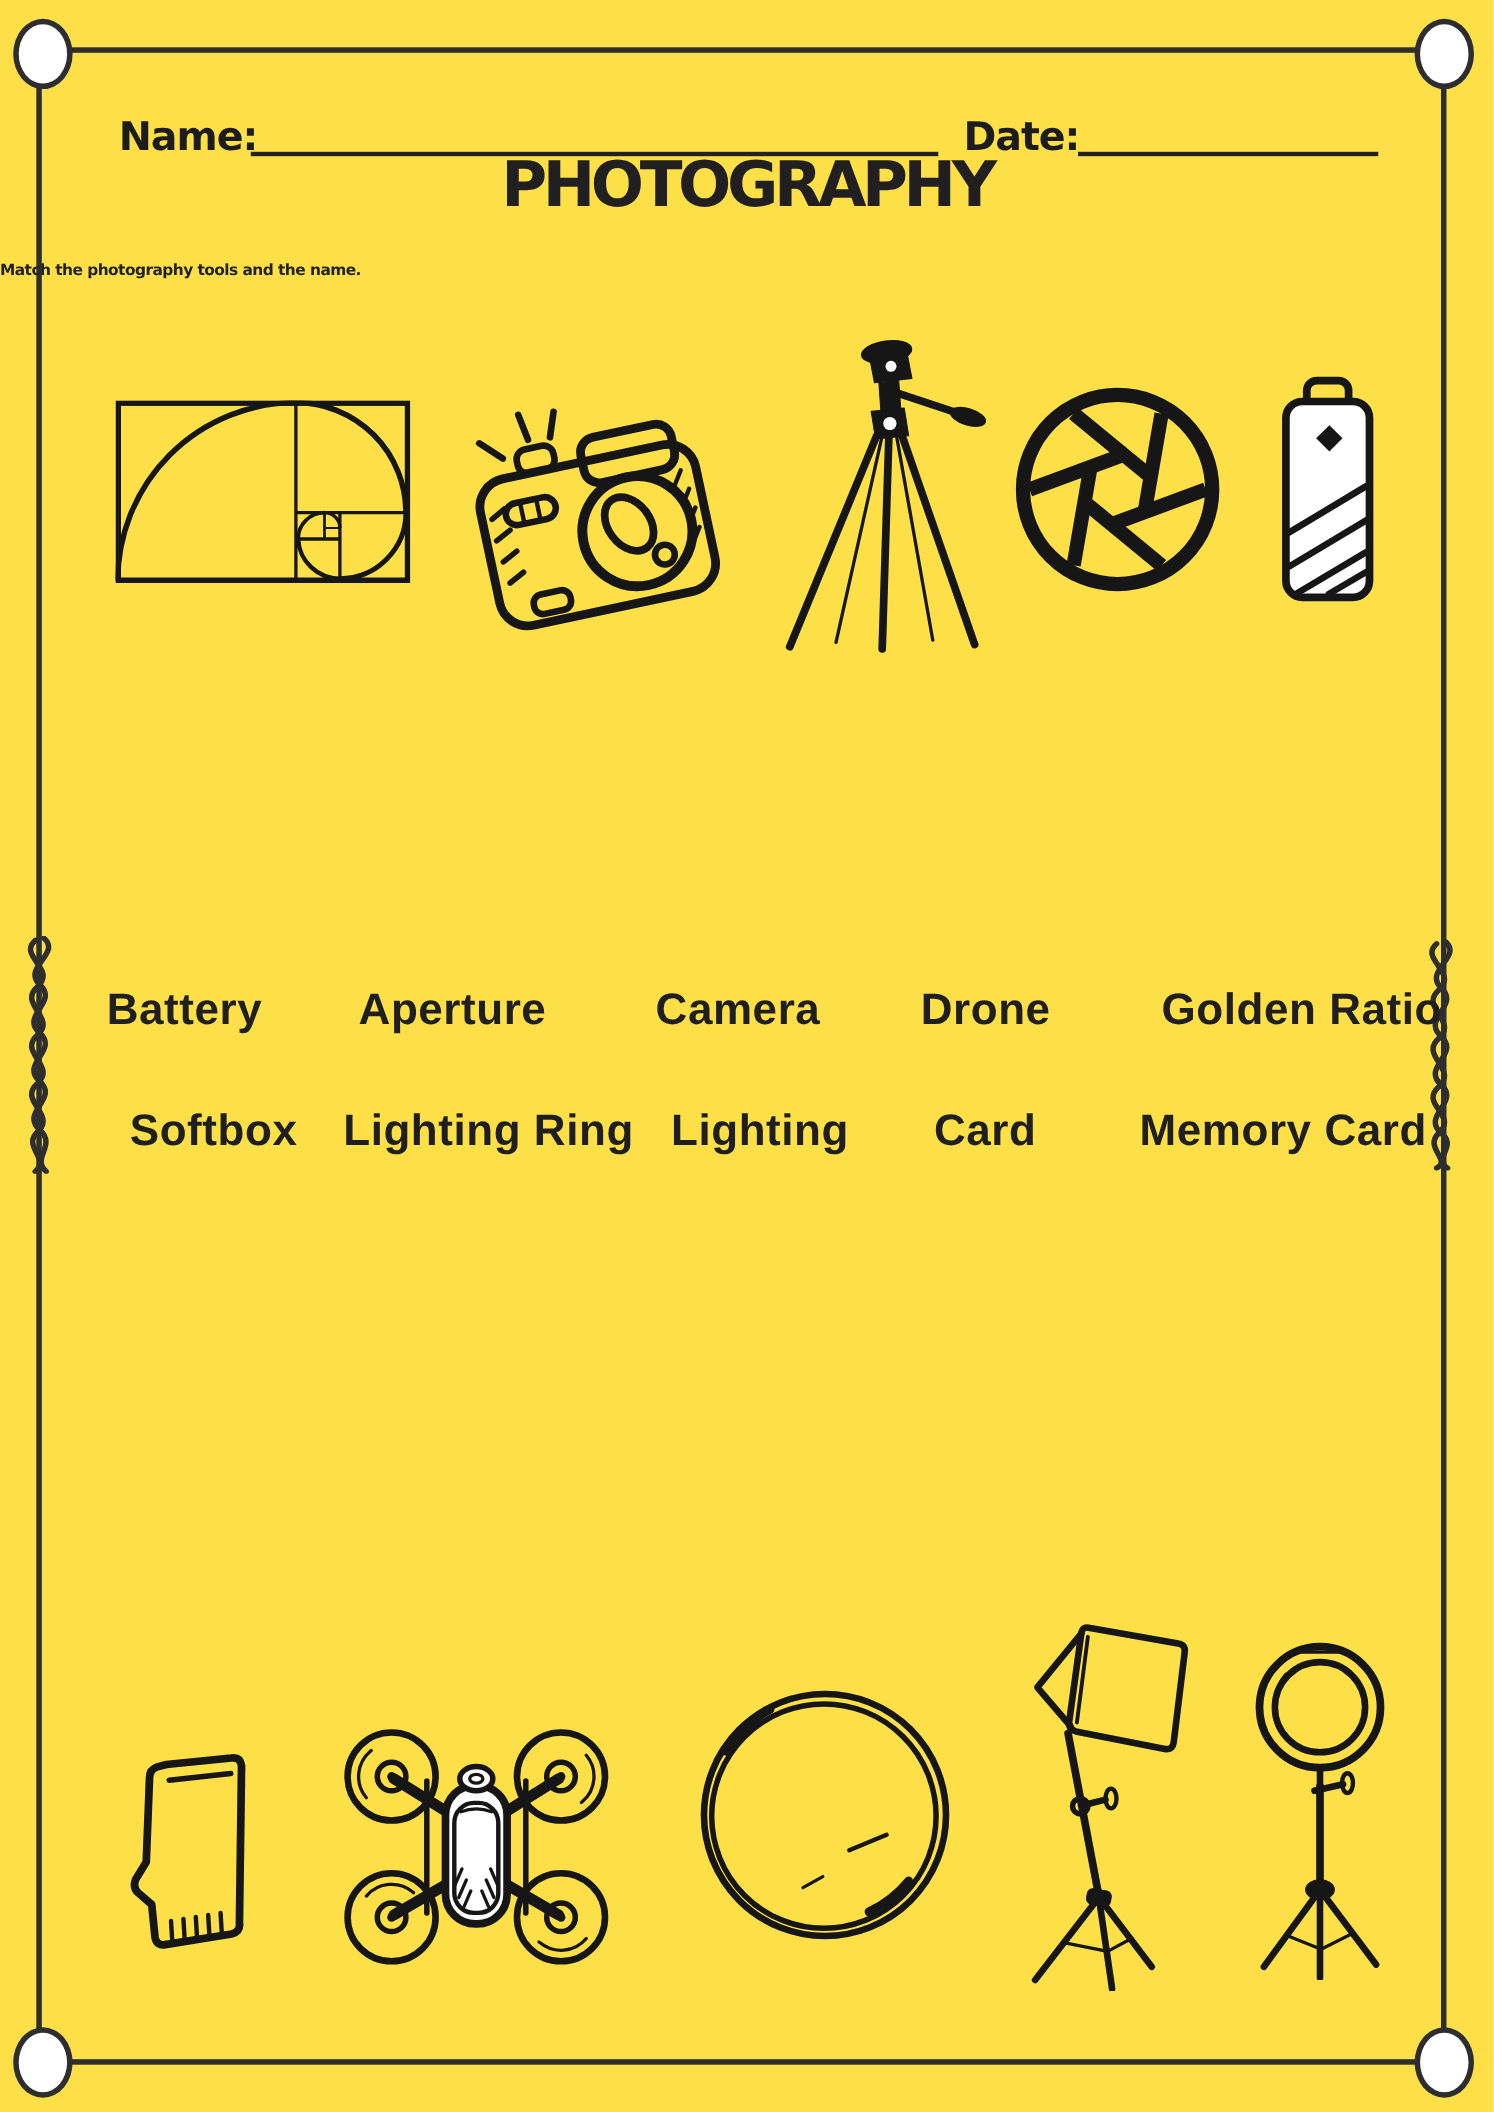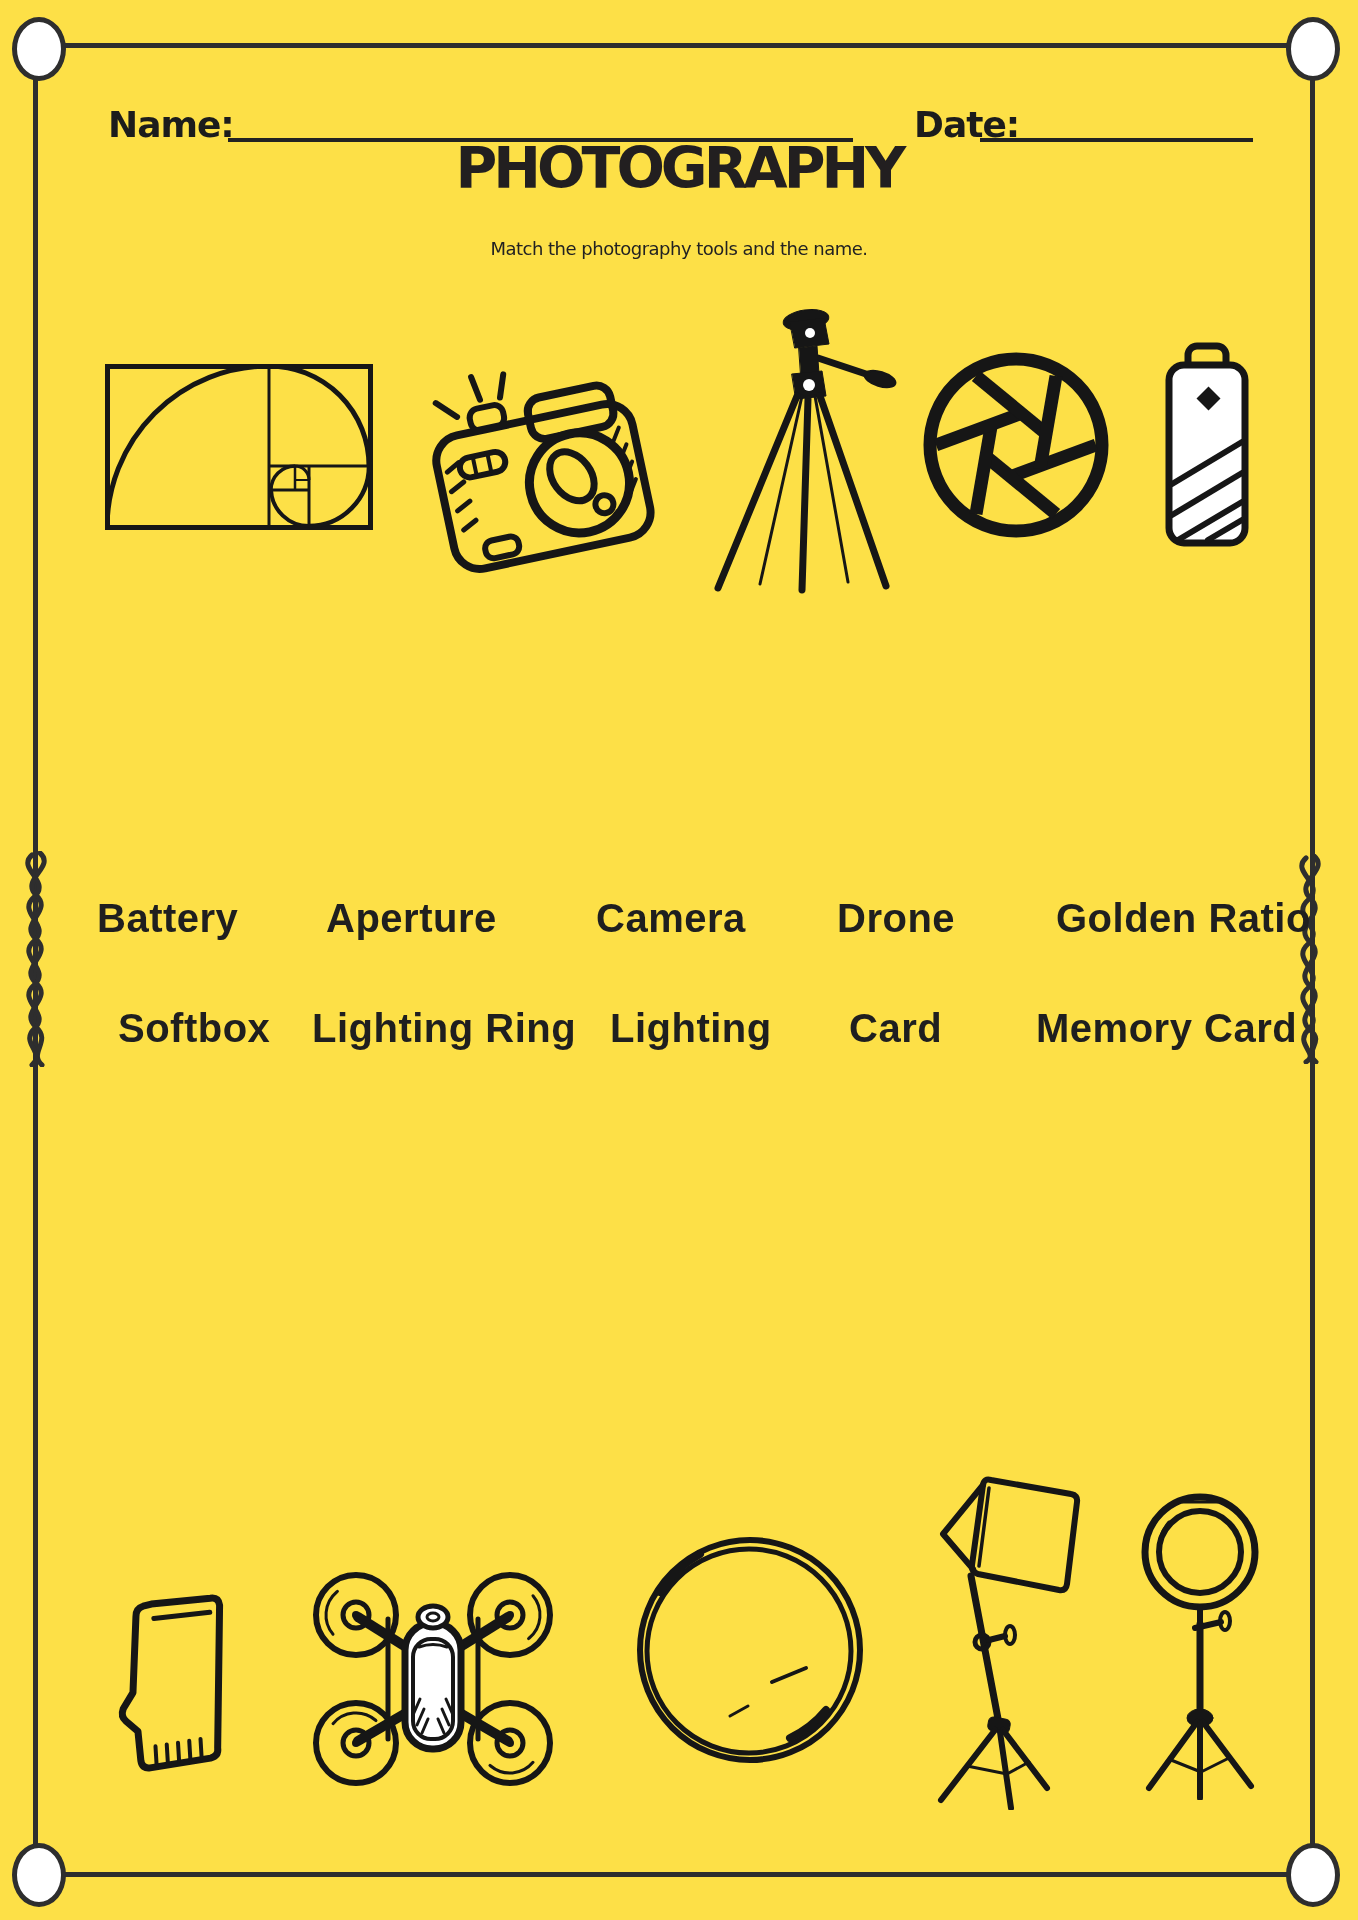--- a/index.html
+++ b/index.html
@@ -8,22 +8,22 @@
   .abs{position:absolute;}
   
   #frame{position:absolute;left:33px;top:43px;width:1272px;height:1824px;border:5px solid #2e2e2e;}
   .corner{position:absolute;width:44px;height:54px;border:5px solid #2e2e2e;border-radius:50%;background:#fff;}
   
   .hlabel{position:absolute;font-size:36px;font-weight:bold;font-family:"DejaVu Sans",sans-serif;letter-spacing:-1px;}
   .wline{position:absolute;border-bottom:4px solid #222;}
   #title{position:absolute;left:0;top:140px;width:1358px;text-align:center;
          font-family:"DejaVu Sans",sans-serif;font-weight:bold;font-size:57px;line-height:1.0;
          letter-spacing:-4px;color:#221f20;}
-  #subtitle{position:absolute;left:0;top:238px;width:1358px;text-align:center;
-            font-family:"DejaVu Sans",sans-serif;font-weight:normal;font-size:18px;letter-spacing:-0.5px;color:#222;}
+  #subtitle{position:absolute;left:0;top:238px;width:1358px;text-align:left;
+            font-family:"DejaVu Sans",sans-serif;font-weight:bold;font-size:14px;letter-spacing:-0.5px;color:#222;}
   
   .w{position:absolute;font-size:40px;font-weight:bold;font-family:"Liberation Sans",sans-serif;
      color:#1f1f1f;white-space:nowrap;letter-spacing:0.5px;}
   svg{display:block;}
   .ic{position:absolute;}
 </style>
 </head>
 <body>
 
 <div id="sheet">
@@ -38,21 +38,21 @@
     <path d="M28,2 C44,16 8,28 24,44 C42,60 6,72 24,88 C42,104 6,116 24,132 C42,148 6,160 24,176 C40,190 16,202 30,214"></path>
     <path d="M20,4 C4,18 40,30 22,46 C4,62 40,74 22,90 C4,106 40,118 22,134 C4,150 40,162 22,178 C8,192 34,202 20,214"></path>
   </svg>
   <svg class="abs" style="left:1286px;top:854px;" width="50" height="210" viewBox="0 0 50 210" fill="none" stroke="#2e2e2e" stroke-width="5" stroke-linecap="round">
     <path d="M28,2 C44,16 8,28 24,44 C42,60 6,72 24,88 C42,104 6,116 24,132 C42,148 6,160 24,176 C40,188 16,198 30,208"></path>
     <path d="M20,4 C4,18 40,30 22,46 C4,62 40,74 22,90 C4,106 40,118 22,134 C4,150 40,160 22,176 C8,190 34,200 20,208"></path>
   </svg>
 
   <div class="hlabel" style="left:108px;top:104px;">Name:</div>
   <div class="wline" style="left:228px;top:104px;width:625px;height:34px;"></div>
-  <div class="hlabel" style="left:876px;top:104px;margin-left:38px;">Date:</div>
+  <div class="hlabel" style="left:876px;top:104px;">Date:</div>
   <div class="wline" style="left:980px;top:104px;width:273px;height:34px;"></div>
 
   <div id="title">PHOTOGRAPHY</div>
   <div id="subtitle">Match the photography tools and the name.</div>
 
   <svg class="ic" style="left:105px;top:364px;" width="268" height="166" viewBox="0 0 268 166" fill="none" stroke="#161616">
     <rect x="2.5" y="2.5" width="263" height="161" stroke-width="5"></rect>
     <path d="M164,2 V164" stroke-width="3"></path>
     <path d="M164,102 H266" stroke-width="3"></path>
     <path d="M204,102 V164" stroke-width="3"></path>

